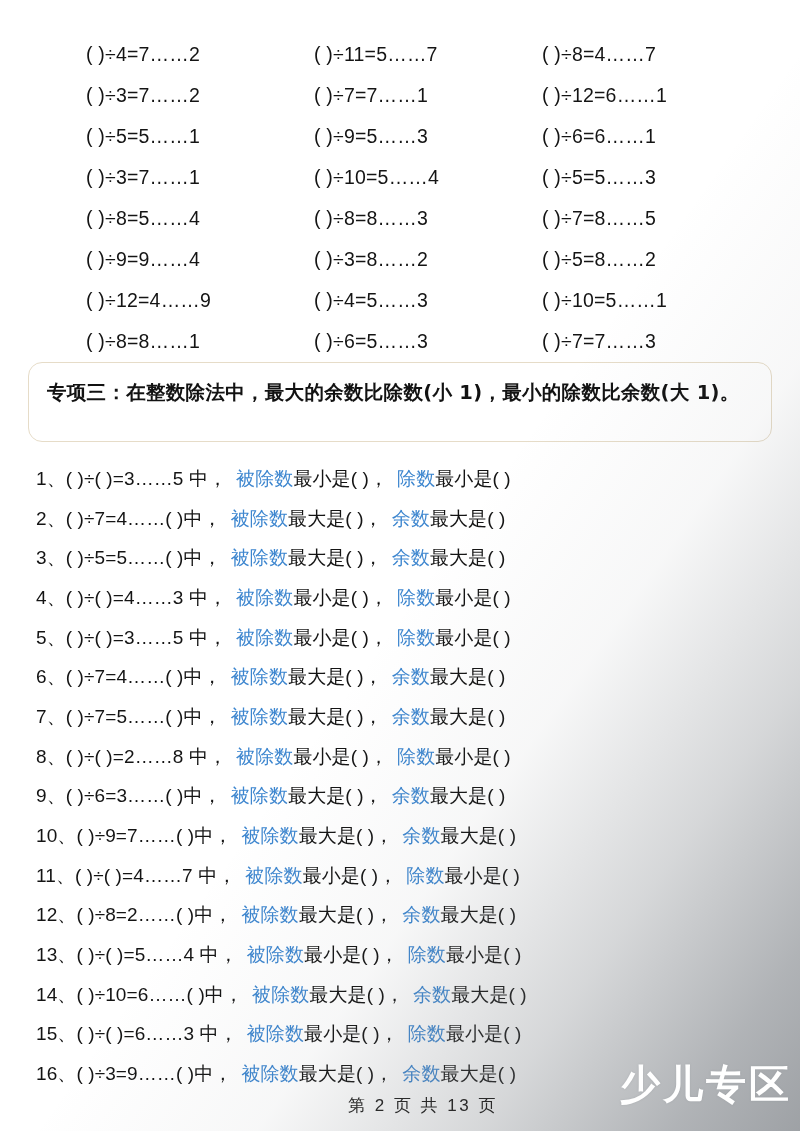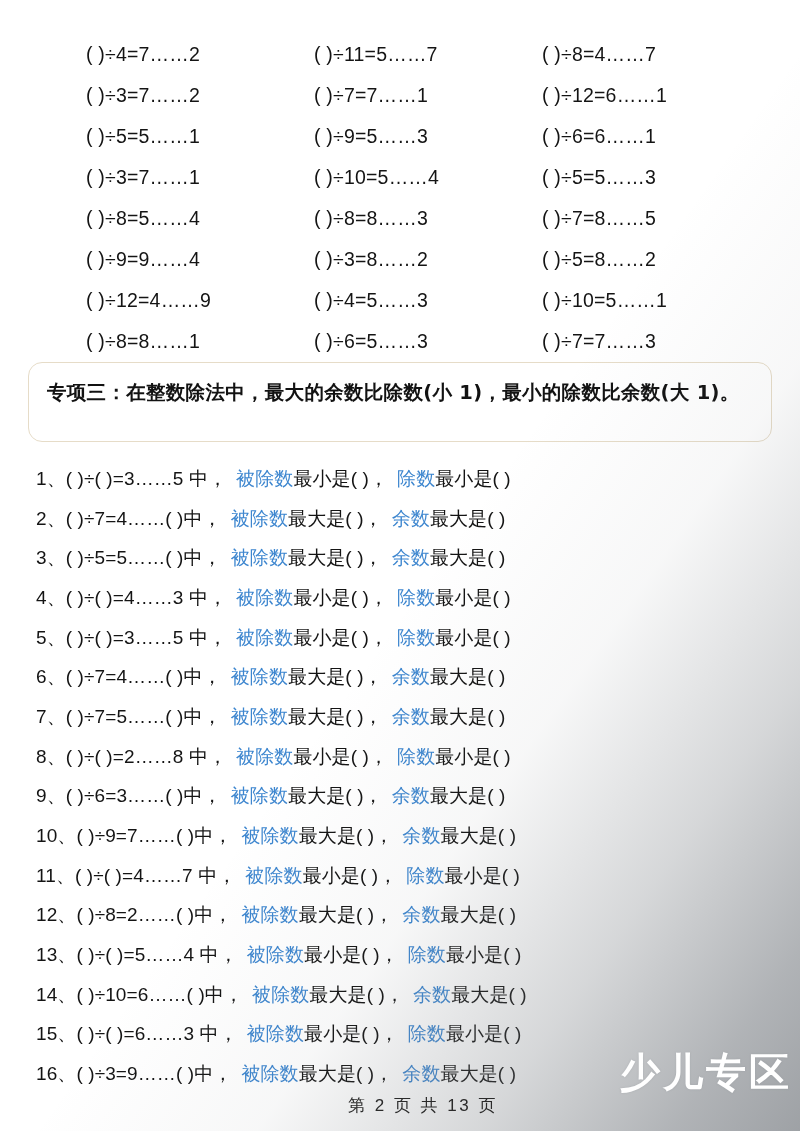--- a/index.html
+++ b/index.html
@@ -101,21 +101,21 @@
   .qtail { display: inline-block; }
   .kw {
     color: #3d86cf;
   }
   .sep { display: inline-block; width: 9px; }
 
   
   #watermark {
     position: absolute;
     right: 8px;
-    bottom: 38px;
+    bottom: 26px;
     z-index: 8;
     text-align: right;
     pointer-events: none;
     user-select: none;
   }
   #watermark .wm-cn {
     font-family: "DejaVu Sans", "Liberation Sans", sans-serif;
     font-weight: 700;
     font-size: 40px;
     line-height: 42px;

